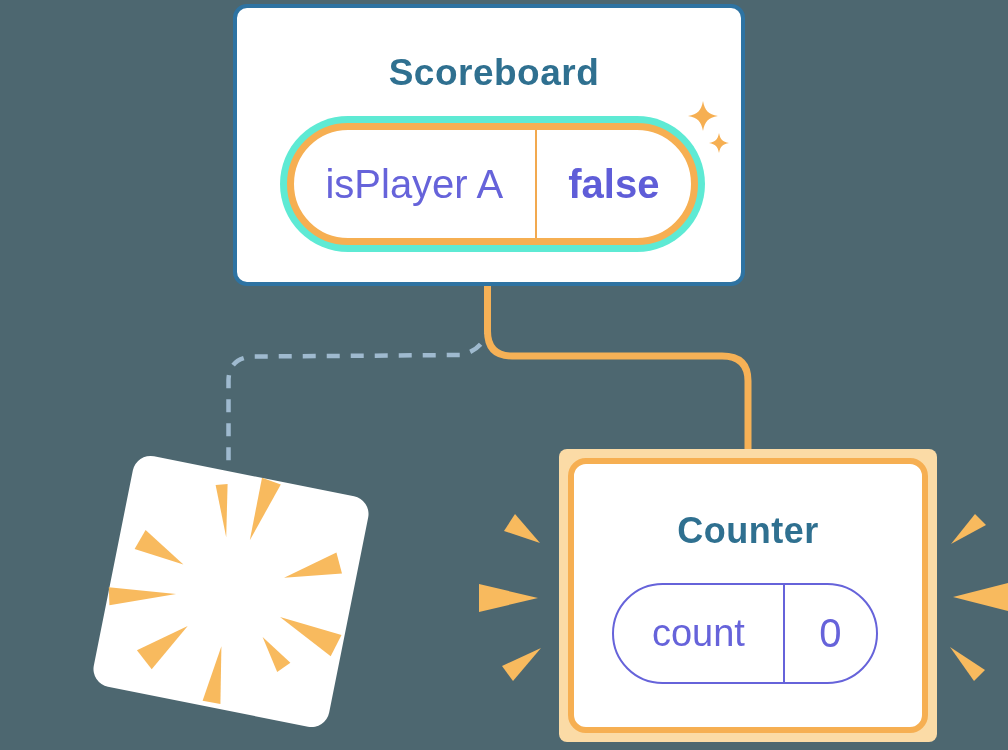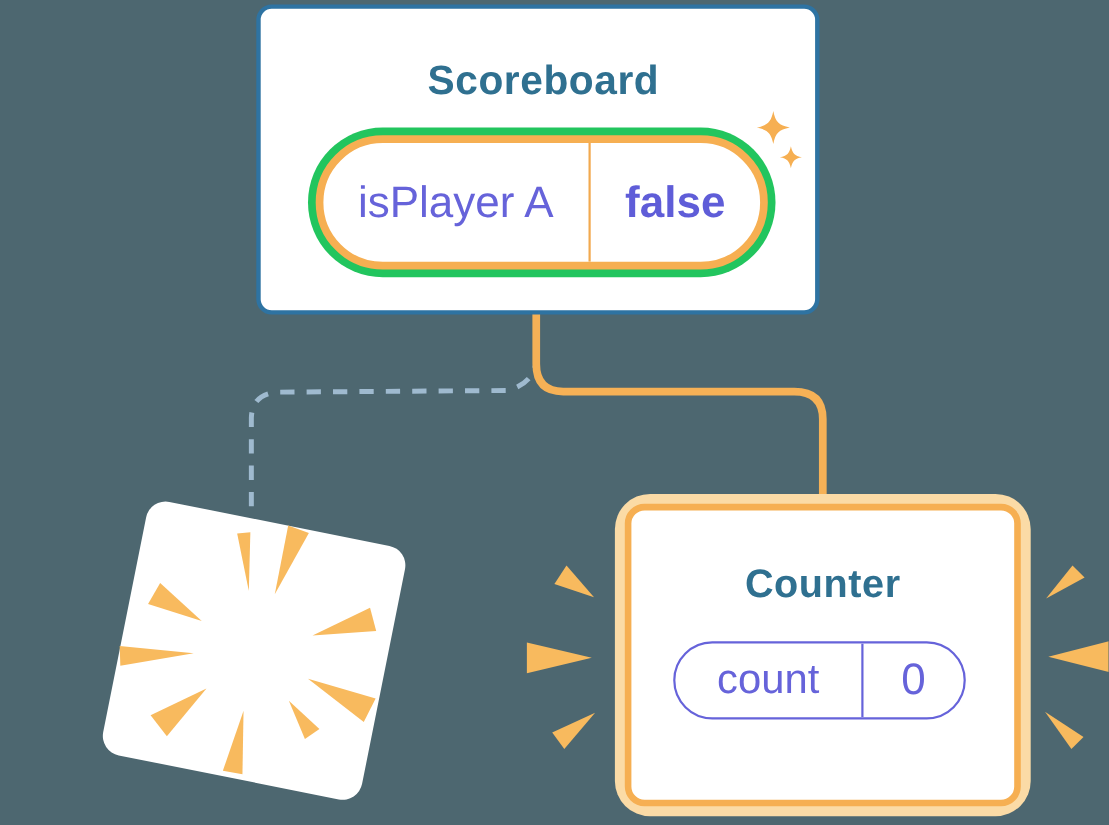--- a/index.html
+++ b/index.html
@@ -18,21 +18,21 @@
   }
   .card-title{
     text-align:center;color:#2F7090;font-weight:600;
     letter-spacing:.5px;
   }
   #scoreboard-card{left:233px;top:4px;width:512px;height:282px;padding-left:10px;}
   #scoreboard-card .card-title{margin-top:44px;font-size:37px;}
 
   
   .pill-halo{
-    position:absolute;background:#22c55e;border-radius:70px;padding:7px;
+    position:absolute;background:#5eead4;border-radius:70px;padding:7px;
     box-sizing:border-box;
   }
   .pill-orange{
     display:flex;align-items:stretch;background:#ffffff;
     border:7px solid #F6AF52;border-radius:61px;height:122px;
     box-sizing:border-box;overflow:hidden;
   }
   #scoreboard-pill{left:43px;top:108px;width:425px;height:136px;}
   .pill-cell{
     display:flex;align-items:center;justify-content:center;
@@ -41,29 +41,29 @@
   .pill-key{flex:1.56;}
   .pill-val{flex:1;font-weight:700;color:#5F5DD8;}
   .pill-divider-orange{width:2px;background:#F2A94F;}
 
   
   .pill-indigo{
     position:absolute;display:flex;align-items:stretch;background:#ffffff;
     border:2.5px solid #6663DA;border-radius:52px;
     box-sizing:border-box;overflow:hidden;
   }
-  #counter-pill{left:53px;top:134px;width:266px;height:71px;}
+  #counter-pill{left:53px;top:134px;width:266px;height:101px;}
   #counter-pill .pill-key{flex:1.85;font-size:38px;}
   #counter-pill .pill-val{flex:1;font-weight:400;color:#6663DA;font-size:40px;}
   .pill-divider-indigo{width:2px;background:#6663DA;}
 
   
   #counter-card{
     position:absolute;left:559px;top:449px;width:378px;height:293px;
-    background:#FBDBA6;border-radius:32px;padding:9px;box-sizing:border-box;
+    background:#FBDBA6;border-radius:8px;padding:9px;box-sizing:border-box;
   }
   #counter-inner{
     position:absolute;left:9px;top:9px;right:9px;bottom:9px;
     background:#ffffff;border:6px solid #F6AF52;border-radius:18px;
     box-sizing:border-box;
   }
   #counter-card .card-title{margin-top:52px;font-size:36px;}
 
   
   #destroyed-card{

